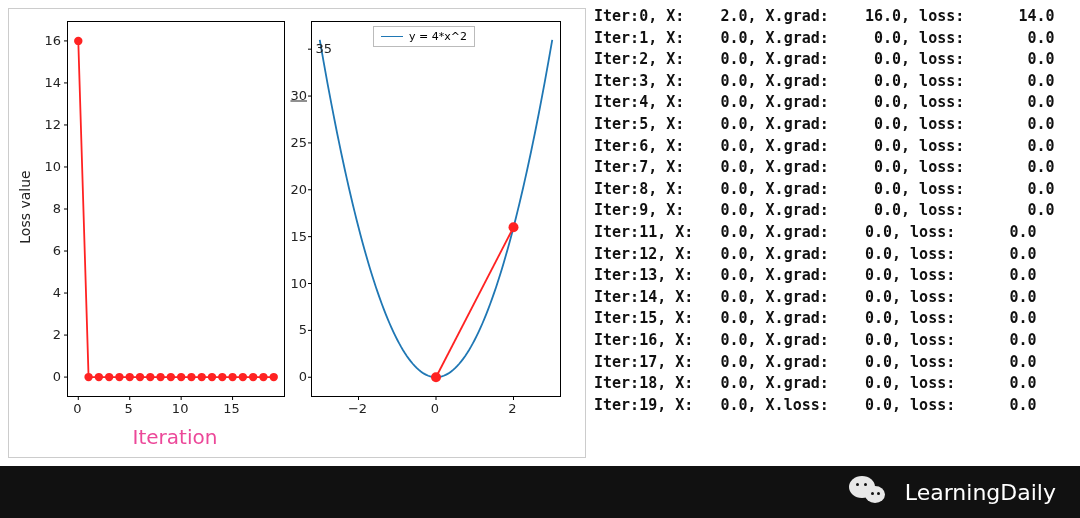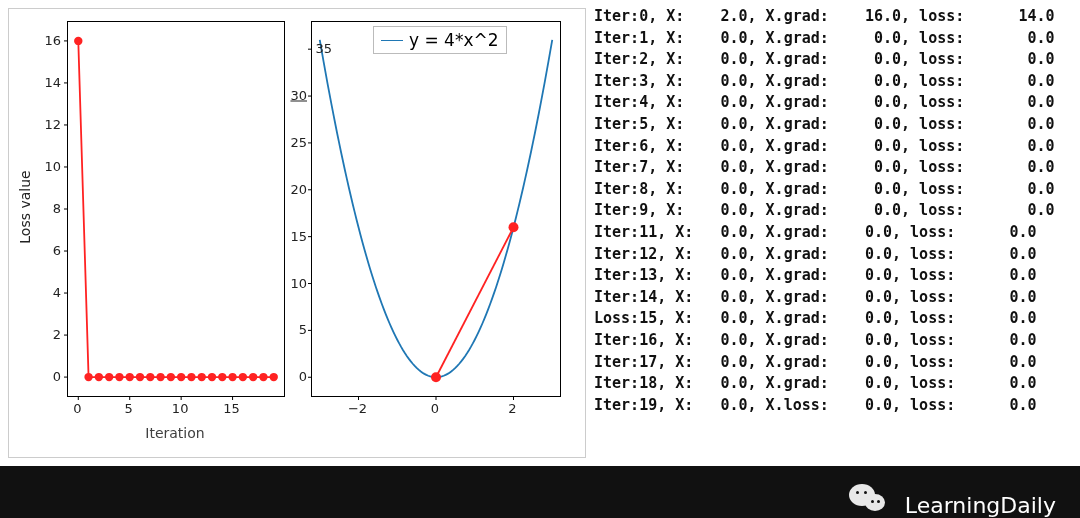--- a/index.html
+++ b/index.html
@@ -52,31 +52,31 @@
     position: absolute;
     left: 8px;
     top: 198px;
     font-size: 14px;
     color: #222;
     transform: rotate(-90deg) translateX(-50%);
     transform-origin: left top;
   }
   .xlabel {
     position: absolute;
-    font-size: 14px;
-    color: #404040;
+    font-size: 20px;
+    color: #ec4899;
     transform: translateX(-50%);
   }
   .legend {
     position: absolute;
     left: 364px;
     top: 17px;
     background: #fff;
     border: 1px solid #bbb;
-    font-size: 17px;
+    font-size: 11px;
     padding: 3px 7px;
     display: flex;
     align-items: center;
     gap: 6px;
   }
   .legend-line {
     width: 22px; height: 0;
     border-top: 1.6px solid #1f77b4;
   }
   svg.plot-svg {
@@ -99,21 +99,21 @@
   }
   .log-line { white-space: pre; }
   .footer {
     position: absolute;
     right: 0;
     bottom: 0;
     height: 52px;
     width: 1080px;
     background: #111;
     display: flex;
-    align-items: flex-end;
+    align-items: center;
     justify-content: flex-end;
     padding-right: 24px;
     box-sizing: border-box;
     color: #fff;
     font-size: 22px;
     gap: 16px;
   }
   .wechat-icon {
     display: inline-flex;
     position: relative;
@@ -250,21 +250,21 @@
       <div class="log-line">Iter:4, X:    0.0, X.grad:     0.0, loss:       0.0</div>
       <div class="log-line">Iter:5, X:    0.0, X.grad:     0.0, loss:       0.0</div>
       <div class="log-line">Iter:6, X:    0.0, X.grad:     0.0, loss:       0.0</div>
       <div class="log-line">Iter:7, X:    0.0, X.grad:     0.0, loss:       0.0</div>
       <div class="log-line">Iter:8, X:    0.0, X.grad:     0.0, loss:       0.0</div>
       <div class="log-line">Iter:9, X:    0.0, X.grad:     0.0, loss:       0.0</div>
       <div class="log-line">Iter:11, X:   0.0, X.grad:    0.0, loss:      0.0</div>
       <div class="log-line">Iter:12, X:   0.0, X.grad:    0.0, loss:      0.0</div>
       <div class="log-line">Iter:13, X:   0.0, X.grad:    0.0, loss:      0.0</div>
       <div class="log-line">Iter:14, X:   0.0, X.grad:    0.0, loss:      0.0</div>
-      <div class="log-line">Loss:15, X:   0.0, X.grad:    0.0, loss:      0.0</div>
+      <div class="log-line">Iter:15, X:   0.0, X.grad:    0.0, loss:      0.0</div>
       <div class="log-line">Iter:16, X:   0.0, X.grad:    0.0, loss:      0.0</div>
       <div class="log-line">Iter:17, X:   0.0, X.grad:    0.0, loss:      0.0</div>
       <div class="log-line">Iter:18, X:   0.0, X.grad:    0.0, loss:      0.0</div>
       <div class="log-line">Iter:19, X:   0.0, X.loss:    0.0, loss:      0.0</div>
     </div>
 
   <div class="footer">
     <span class="wechat-icon">
       <span class="bubble big"></span>
       <span class="bubble small"></span>

